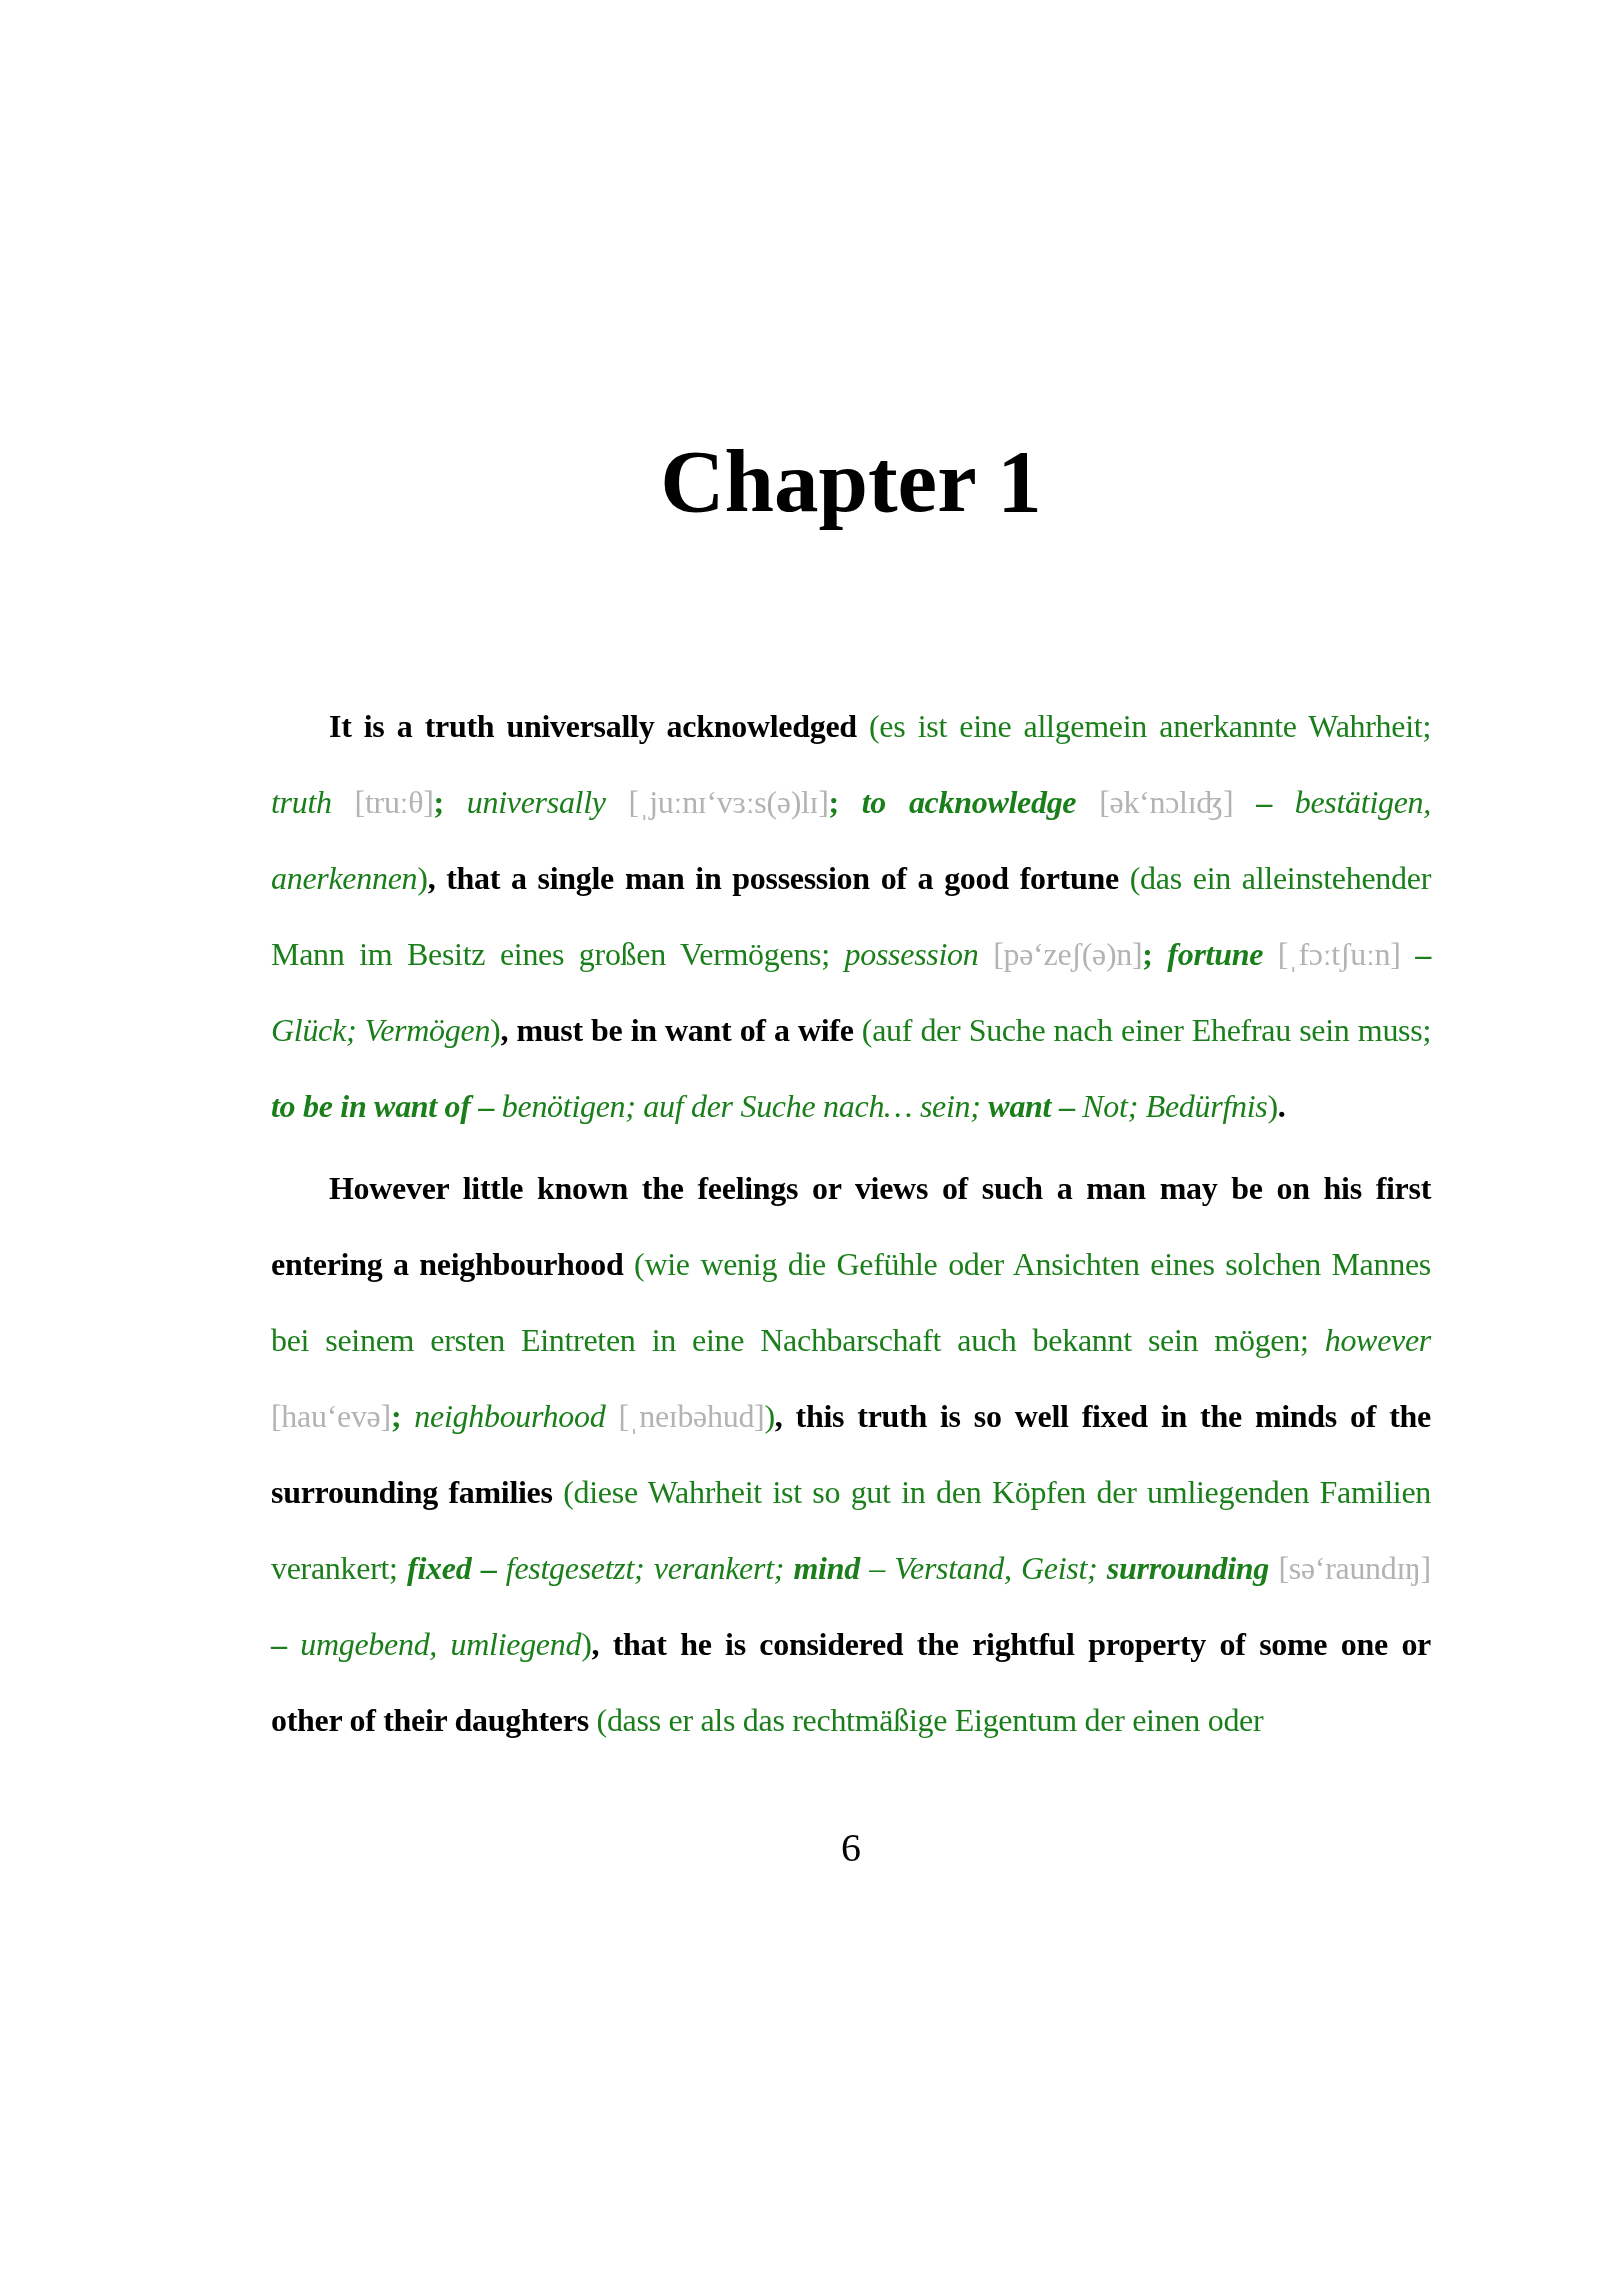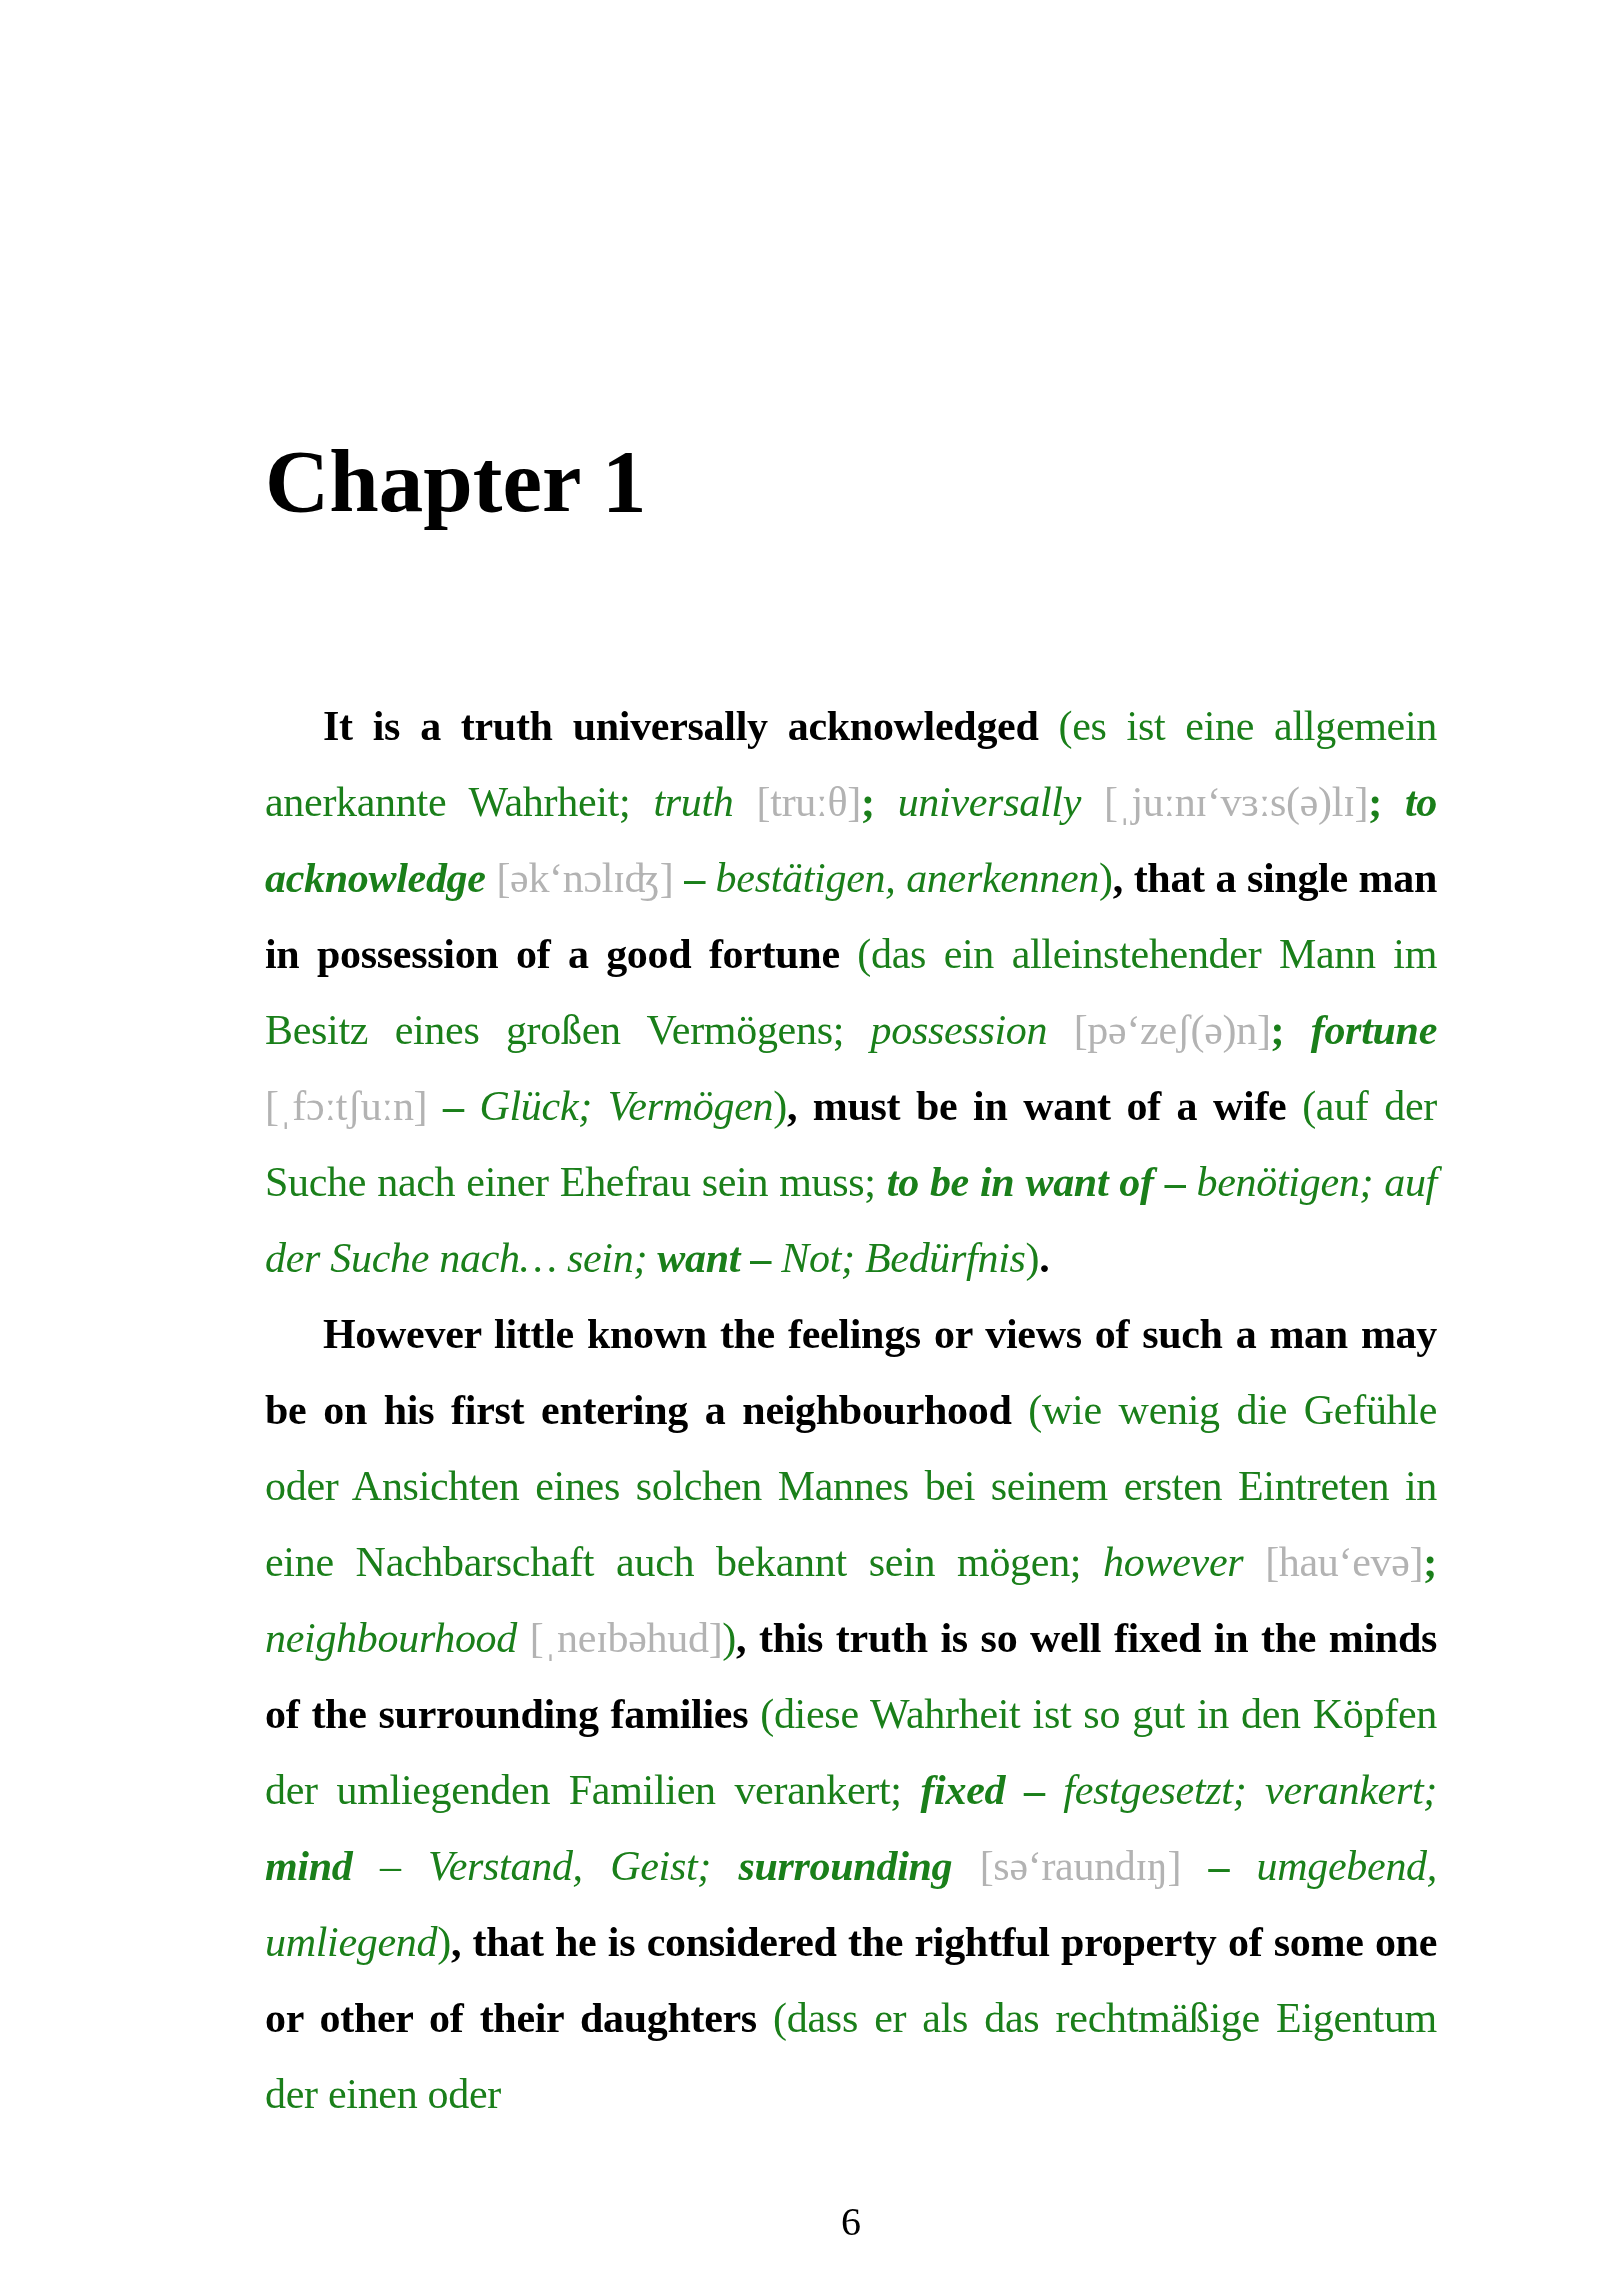--- a/index.html
+++ b/index.html
@@ -24,28 +24,29 @@
   .text-block {
     width: 1172px;
     margin-left: 265px;
   }
   h1.chapter-title {
     margin: 0;
     font-size: 89px;
     line-height: 107px;
     font-weight: 700;
     color: #000000;
+    text-align: center;
     letter-spacing: 0px;
   }
   .chapter-text {
     margin-top: 153px;
   }
   .chapter-text p {
-    margin: 0;
-    font-size: 42px;
+    margin: 6px;
+    font-size: 32px;
     line-height: 76px;
     letter-spacing: -0.3px;
     text-align: justify;
     text-indent: 58px;
     color: #000000;
   }
   
   .run-en  { color: #000000; font-weight: 700; }
   .run-de  { color: var(--green, #1a7f1a); }
   .run-dei { color: var(--green, #1a7f1a); font-style: italic; }

